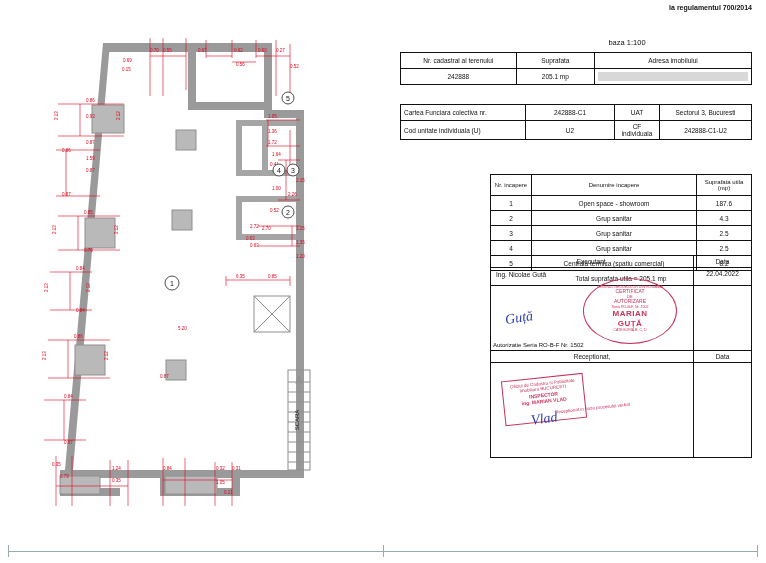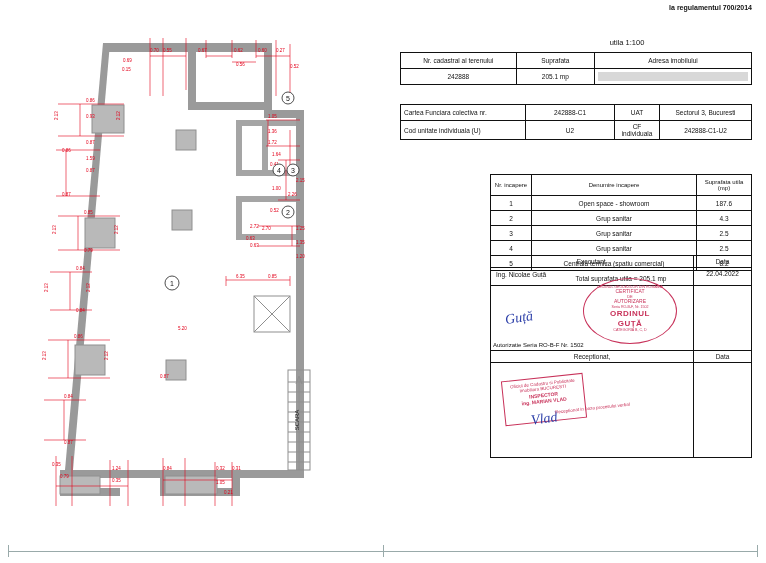--- a/index.html
+++ b/index.html
@@ -103,21 +103,21 @@
     position:absolute; top:545px; width:0; height:12px; border-left:1px solid #9aa;
   }
 </style>
 </head>
 <body>
 
 <div class="page">
 
   <div class="reg-note">la regulamentul 700/2014</div>
 
-  <div class="subtitle">utila 1:100</div>
+  <div class="subtitle">baza 1:100</div>
 
   <table class="tbl-cadastral">
     <tbody>
         <tr>
       <td class="ctr" style="width:110px">Nr. cadastral al terenului</td>
       <td class="ctr" style="width:72px">Suprafata</td>
       <td class="ctr">Adresa imobilului</td>
     </tr>
     <tr>
       <td class="ctr">242888</td>
@@ -192,21 +192,21 @@
     </tr>
     <tr>
       <td class="sign-cell">
         <div style="font-size:6.5px;padding:1px 2px 0 2px;">Ing. Nicolae Guță</div>
         <div class="stamp stamp1">
           <div style="font-size:3.6px">ORDINUL GEODEZILOR DIN ROMANIA</div>
           <div style="font-size:5px">CERTIFICAT</div>
           <div style="font-size:4px">DE</div>
           <div style="font-size:5px">AUTORIZARE</div>
           <div style="font-size:3.6px">Seria RO-B-F, Nr. 1502</div>
-          <div class="big">ORDINUL</div>
+          <div class="big">MARIAN</div>
           <div class="big">GUȚĂ</div>
           <div style="font-size:3.6px">CATEGORIA B, C, D</div>
         </div>
         <div class="sig-blue sig1">Guță</div>
         <div style="position:absolute;left:2px;bottom:2px;font-size:6px;">Autorizatie Seria RO-B-F Nr. 1502</div>
       </td>
       <td class="date-cell">22.04.2022</td>
     </tr>
     <tr>
       <td class="sign-head">Receptionat,</td>

